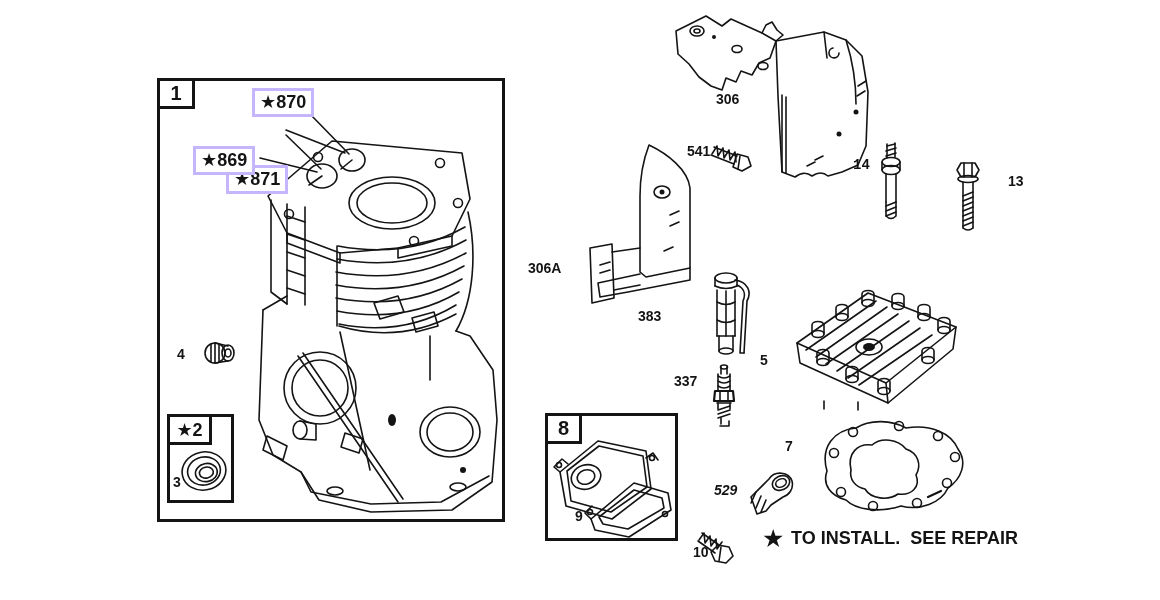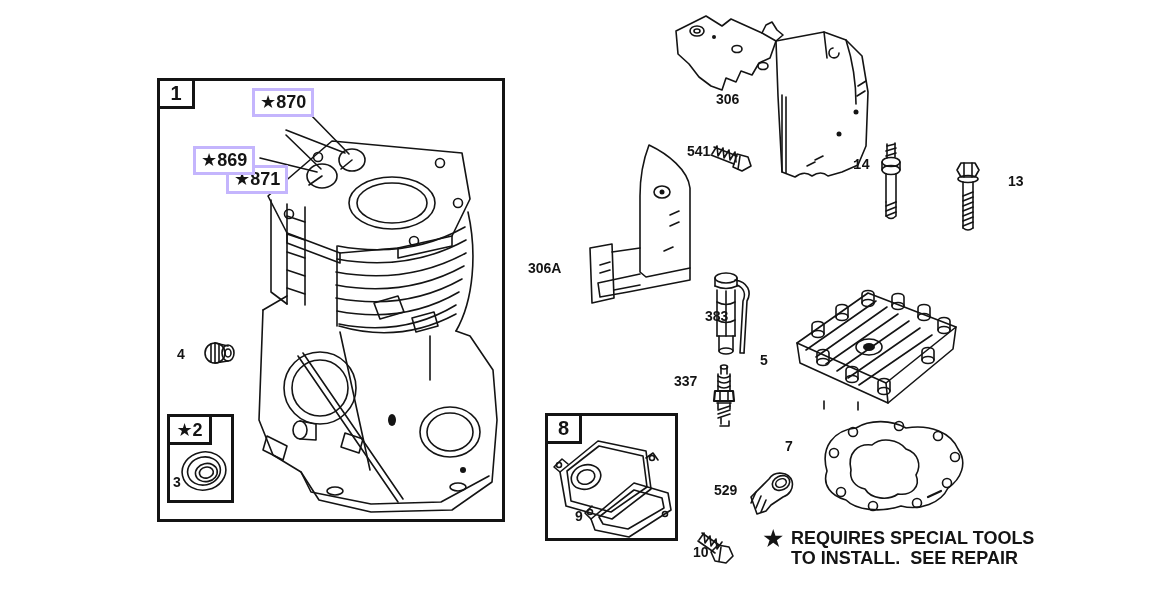--- a/index.html
+++ b/index.html
@@ -301,27 +301,26 @@
   <div class="starbox" style="left:226px;top:117px;margin-top:48px;">★871</div>
   <div class="starbox" style="left:193px;top:146px;">★869</div>
 
   <div class="num" style="left:177px;top:344px;">4</div>
   <div class="num" style="left:173px;top:472px;">3</div>
   <div class="num" style="left:716px;top:89px;">306</div>
   <div class="num" style="left:687px;top:141px;">541</div>
   <div class="num" style="left:528px;top:258px;">306A</div>
   <div class="num" style="left:853px;top:155px;font-family:Liberation Mono, monospace;">14</div>
   <div class="num" style="left:984px;top:171px;margin-left:24px;">13</div>
-  <div class="num" style="left:705px;top:306px;">383</div>
+  <div class="num" style="left:638px;top:306px;">383</div>
   <div class="num" style="left:674px;top:371px;">337</div>
   <div class="num" style="left:760px;top:350px;">5</div>
   <div class="num" style="left:785px;top:436px;">7</div>
-  <div class="num" style="left:714px;top:480px;">529</div>
+  <div class="num" style="left:714px;top:480px;font-style:italic;">529</div>
   <div class="num" style="left:575px;top:506px;">9</div>
   <div class="num" style="left:693px;top:542px;">10</div>
 
   <span class="fn-star">★</span>
   <div class="fn-text">
-    <span class="fn-line">REQUIRES SPECIAL TOOLS</span>
     <span class="fn-line">TO INSTALL.  SEE REPAIR</span>
   </div>
 
 </div>
 
 </body></html>

